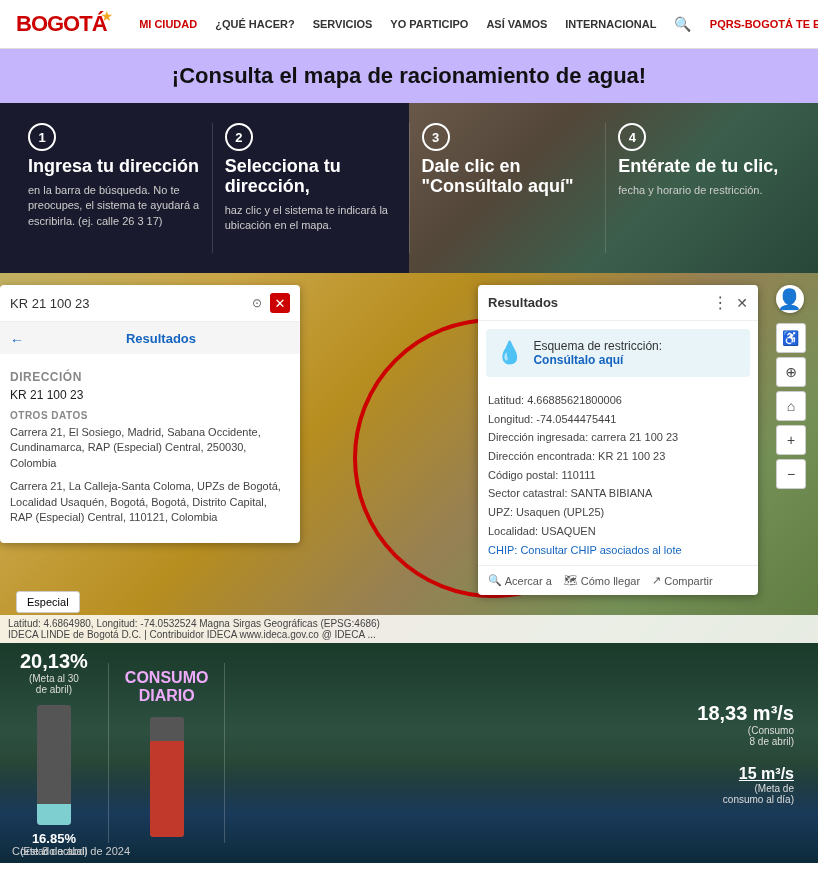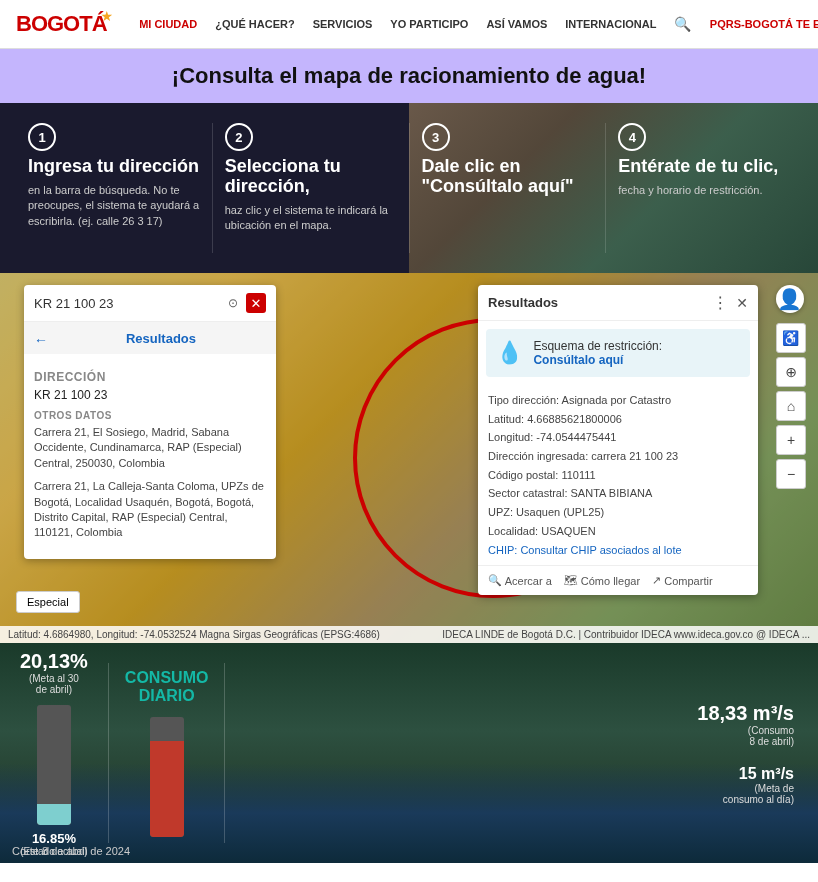--- a/index.html
+++ b/index.html
@@ -120,23 +120,23 @@
     }
     .map-overlay {
       position: absolute;
       inset: 0;
       background: rgba(180,160,80,0.3);
     }
 
     
     .search-panel {
       position: absolute;
-      left: 24px;
+      left: 0;
       top: 12px;
-      width: 252px;
+      width: 300px;
       background: #fff;
       border-radius: 4px;
       box-shadow: 0 2px 8px rgba(0,0,0,0.3);
       z-index: 10;
     }
     .search-bar {
       display: flex;
       align-items: center;
       padding: 8px 10px;
       border-bottom: 1px solid #eee;
@@ -330,20 +330,21 @@
     .map-attribution {
       position: absolute;
       bottom: 0;
       left: 0; right: 0;
       background: rgba(255,255,255,0.85);
       font-size: 10px;
       color: #444;
       padding: 3px 8px;
       display: flex;
       justify-content: space-between;
+      flex-direction: column;
     }
 
     
     .red-circle {
       position: absolute;
       width: 280px;
       height: 280px;
       border: 4px solid #cc0000;
       border-radius: 50%;
       top: 50%;
@@ -563,24 +564,24 @@
       </div>
     </div>
     <div class="restriction-banner">
       <span class="restriction-icon">💧</span>
       <div>
         <div class="restriction-text">Esquema de restricción:</div>
         <div class="restriction-link">Consúltalo aquí</div>
       </div>
     </div>
     <div class="popup-details">
-      <div>Tipo dirección: Asignada por Catastro</div>
       <div>Latitud: 4.66885621800006</div>
       <div>Longitud: -74.0544475441</div>
       <div>Dirección ingresada: carrera 21 100 23</div>
+      <div>Dirección encontrada: KR 21 100 23</div>
       <div>Código postal: 110111</div>
       <div>Sector catastral: SANTA BIBIANA</div>
       <div>UPZ: Usaquen (UPL25)</div>
       <div>Localidad: USAQUEN</div>
       <div style="color:#1565C0;cursor:pointer;">CHIP: Consultar CHIP asociados al lote</div>
     </div>
     <div class="popup-footer">
       <div class="popup-footer-btn">
         <span>🔍</span>
         <span>Acercar a</span>
@@ -629,36 +630,36 @@
         </div>
       </div>
 
       <div style="font-size:13px;font-weight:700;color:#fff;margin-top:6px;">16.85%</div>
       <div style="font-size:10px;color:#ddd;text-align:center;">(Estado actual)</div>
     </div>
 
     <div class="stats-divider"></div>
 
     <div class="stats-center">
-      <div style="font-size:16px;font-weight:900;color:#14b8a6;text-align:center;text-transform:uppercase;white-space:pre-line;">CONSUMO
+      <div style="font-size:16px;font-weight:900;color:#f0abfc;text-align:center;text-transform:uppercase;white-space:pre-line;">CONSUMO
 DIARIO</div>
 
       <div style="margin-top:12px;">
         <div class="consumo-bar-outer">
           <div class="consumo-bar-fill" id="consumo-bar" style="height:96px;"></div>
         </div>
       </div>
     </div>
 
     <div class="stats-divider"></div>
 
     <div class="stats-right">
       <div style="font-size:20px;font-weight:900;color:#fff;">18,33 m³/s</div>
       <div style="font-size:10px;color:#ddd;text-align:right;white-space:pre-line;">(Consumo
 8 de abril)</div>
-      <div style="font-size:16px;font-weight:700;color:#fff;margin-top:18px;">15 m³/s</div>
+      <div style="font-size:16px;font-weight:700;color:#fff;margin-top:18px;text-decoration:underline;">15 m³/s</div>
       <div style="font-size:10px;color:#ddd;text-align:right;white-space:pre-line;">(Meta de
 consumo al día)</div>
     </div>
   </div>
 
   <div class="stats-footer">Corte 8 de abril de 2024</div>
 </div>
 
 </body></html>

